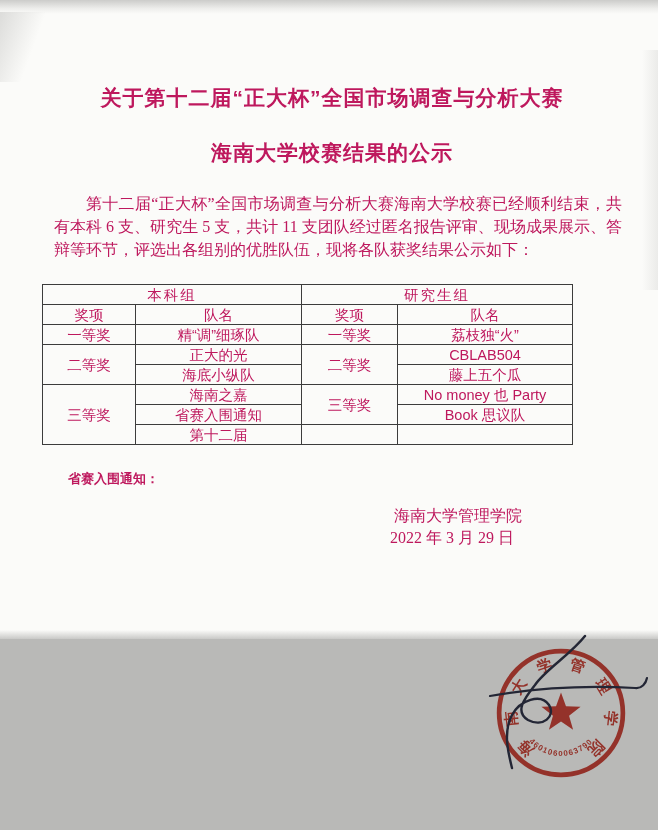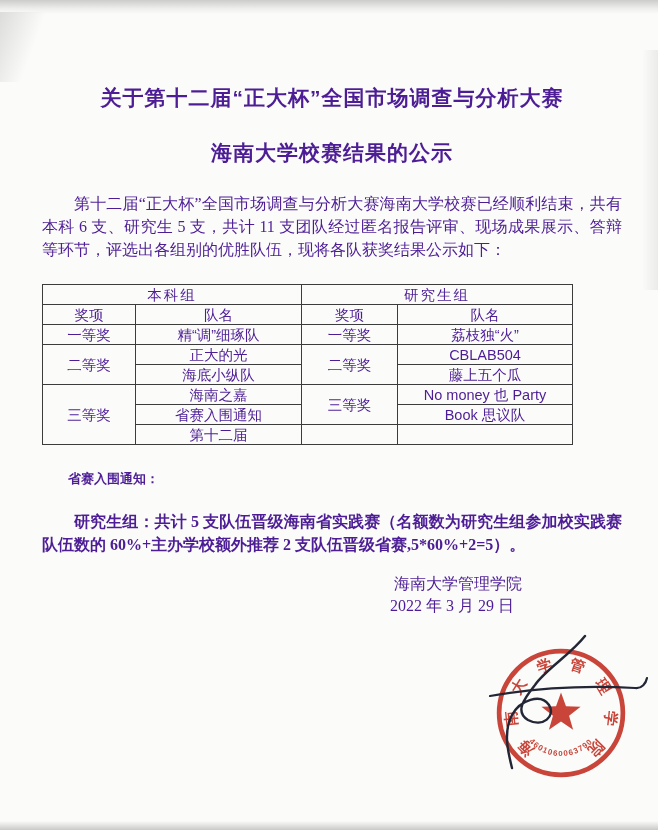--- a/index.html
+++ b/index.html
@@ -1,37 +1,37 @@
 <!DOCTYPE html>
 <html><head>
 <meta charset="utf-8">
 <style>
   html,body{margin:0;padding:0;width:658px;height:830px;overflow:hidden;background:#b9b9b7;}
-  .page{position:relative;width:658px;height:830px;background:#fbfbf9;
-        font-family:"Liberation Serif", serif;color:#4c1d95;}
+  .page{position:relative;width:658px;height:639px;background:#fbfbf9;
+        font-family:"Liberation Serif", serif;color:#be185d;}
   
   .scan-top{position:absolute;top:0;left:0;right:0;height:14px;
     background:linear-gradient(to bottom,#ccccca,#ededeb 60%,rgba(255,255,255,0));}
   .scan-corner{position:absolute;top:12px;left:0;width:46px;height:70px;
     background:linear-gradient(110deg,#dcdcda,rgba(255,255,255,0) 65%);}
   .scan-bottom{position:absolute;bottom:0;left:0;right:0;height:9px;
     background:linear-gradient(to top,#c9c9c7,rgba(255,255,255,0));}
   .scan-right{position:absolute;top:50px;right:0;width:16px;height:240px;
     background:linear-gradient(to left,#ebebe9,rgba(255,255,255,0));}
 
   .content{position:absolute;top:0;left:0;right:0;bottom:0;padding:0 36px 0 42px;}
 
   .title{font-family:"Liberation Sans", sans-serif;font-weight:bold;text-align:center;
          font-size:21px;letter-spacing:1px;}
   .title1{margin:84px 0 0 0;}
   .title2{margin:27px 0 0 0;}
 
   p{margin:0;font-size:16px;line-height:23px;text-align:justify;}
   .indent{text-indent:2em;}
-  .intro{margin-top:25px;}
+  .intro{margin-top:25px;margin-left:12px;}
 
   table.results{border-collapse:collapse;margin-top:23px;width:530px;table-layout:fixed;}
   table.results td{border:1.4px solid #3c3c3c;text-align:center;vertical-align:middle;
     font-size:14.5px;line-height:16px;padding:1px 2px;height:17px;
     font-family:"Liberation Sans", sans-serif;}
   td.grp{letter-spacing:2px;}
 
   .notice-heading{font-weight:bold;font-size:13px;margin-top:25px;text-indent:2em;}
   .p-after-heading{margin-top:10px;}
   .bold-para{font-weight:bold;}
@@ -106,21 +106,20 @@
         </tr>
         <tr>
           <td>第十二届</td>
           <td></td>
           <td></td>
         </tr>
       </tbody>
     </table>
 
     <div class="notice-heading">省赛入围通知：</div>
-    <p class="indent bold-para gap-para">研究生组：共计 5 支队伍晋级海南省实践赛（名额数为研究生组参加校实践赛队伍数的 60%+主办学校额外推荐 2 支队伍晋级省赛,5*60%+2=5）。</p>
 
     <div class="sig-block">
       <div>海南大学管理学院</div>
       <div class="sig-date">2022 年 3 月 29 日</div>
     </div>
   </div>
 
   <svg class="seal" viewBox="0 0 160 160">
     <circle cx="80" cy="80" r="66" fill="none" stroke="#c8372b" stroke-width="5"></circle>
     <polygon fill="#c8372b" points="80,58 85.3,72.7 100.9,73.2 88.6,82.8 92.9,97.8 80,89 67.1,97.8 71.4,82.8 59.1,73.2 74.7,72.7"></polygon>

